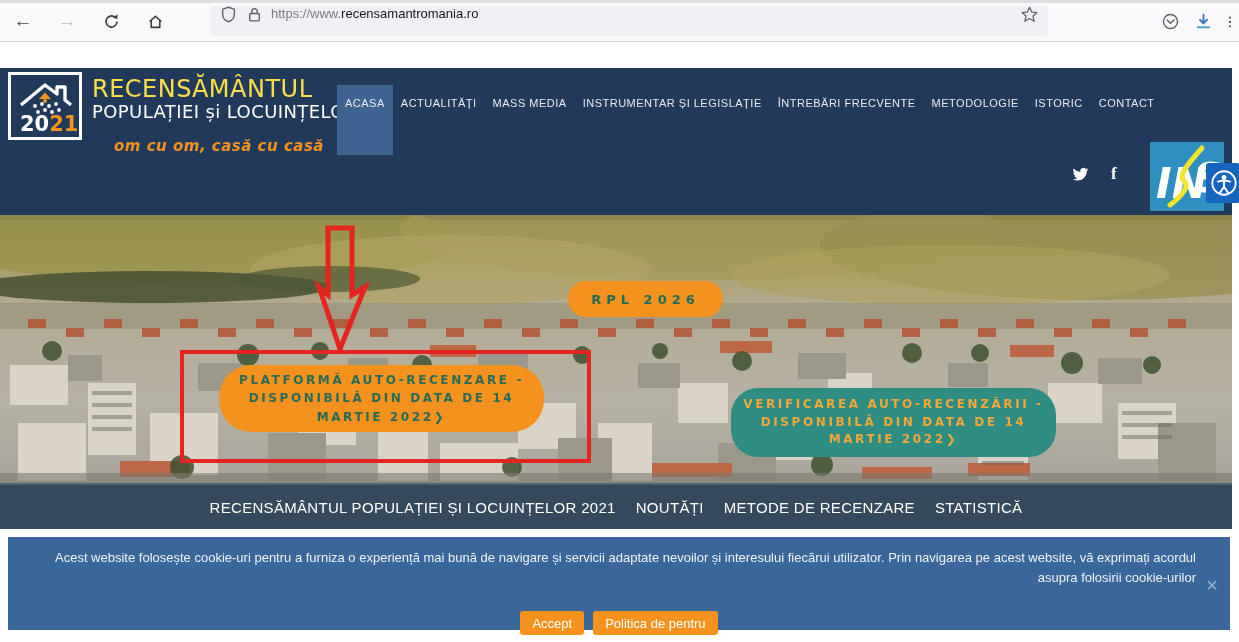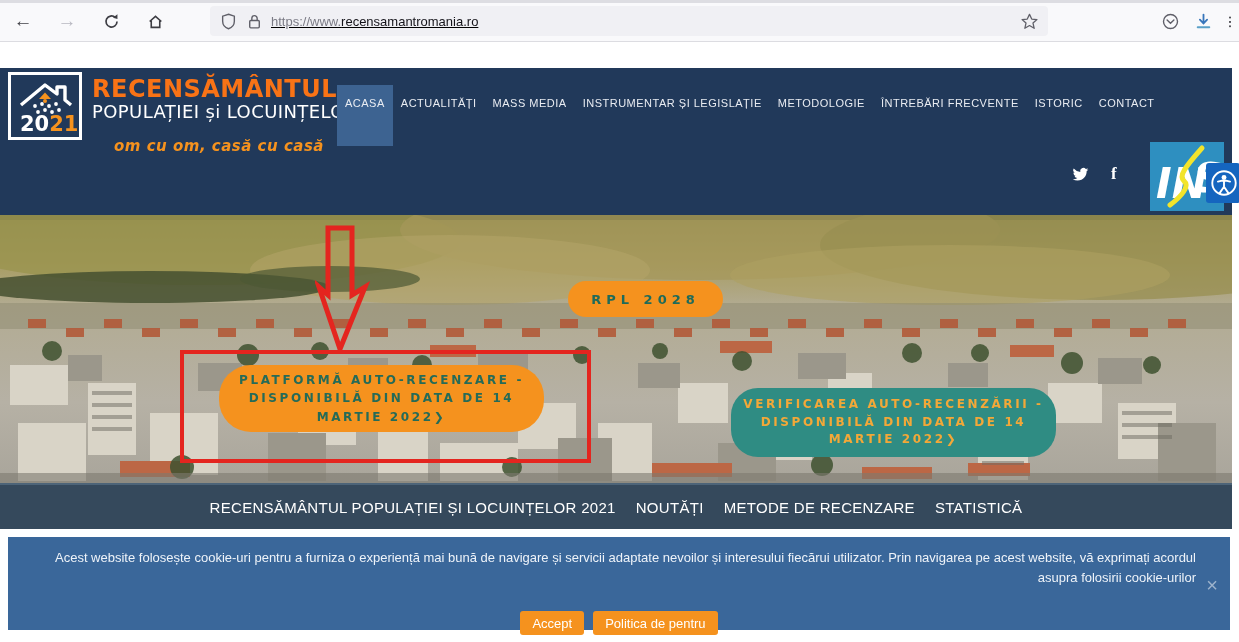--- a/index.html
+++ b/index.html
@@ -6,40 +6,40 @@
   html,body { background:#fff; }
   body { font-family:"Liberation Sans", sans-serif; width:1239px; height:642px; overflow:hidden; }
   .screen { position:relative; width:1239px; height:642px; background:#fff; overflow:hidden; }
 
   
   .chrome { position:absolute; left:0; top:0; width:1239px; height:42px; background:#f9f9fb; border-bottom:1px solid #dcdce1; }
   .chrome-topline { position:absolute; left:0; top:0; width:100%; height:3px; background:#dddde2; }
   .nav-btns { position:absolute; left:8px; top:6px; display:flex; align-items:center; gap:14px; height:30px; }
   .chrome-btn { width:30px; height:30px; display:flex; align-items:center; justify-content:center; border-radius:4px; font-size:19px; color:#3e3e44; cursor:pointer; }
   .chrome-btn.disabled { color:#b7b7c0; }
-  .urlbar { position:absolute; left:210px; top:6px; width:838px; height:30px; background:#f0f0f4; border-radius:4px; display:flex; align-items:center; padding:0 10px;text-decoration:underline; }
+  .urlbar { position:absolute; left:210px; top:6px; width:838px; height:30px; background:#f0f0f4; border-radius:4px; display:flex; align-items:flex-start; padding:0 10px; }
   .urlbar .sep { flex:1; }
   .url-text { font-size:13px; color:#15141a; margin-left:8px; white-space:nowrap; }
   .url-prefix { color:#7b7b85; }
   .chrome-right { position:absolute; right:7px; top:6px; display:flex; align-items:center; gap:16px; height:30px; }
   .icon16 { width:17px; height:17px; display:block; }
   .menu-dots { font-size:15px; color:#3e3e44; letter-spacing:0; line-height:1; }
 
   
   .page { position:absolute; left:0; top:42px; width:1232px; }
 
   
   .site-header { position:relative; margin-top:26px; width:1232px; height:147px; background:#21395a; }
   .logo-box { position:absolute; left:8px; top:4px; width:74px; height:68px; border:3px solid #fff; display:block; }
   .brand { position:absolute; left:92px; top:9px; }
-  .brand-l1 { font-family:"DejaVu Sans", sans-serif; font-size:24px; font-weight:700; color:#f97316; letter-spacing:.5px; line-height:1.05; }
+  .brand-l1 { font-family:"DejaVu Sans", sans-serif; font-size:24px; font-weight:400; color:#fde047; letter-spacing:.5px; line-height:1.05; }
   .brand-l2 { font-family:"DejaVu Sans", sans-serif; font-size:18px; font-weight:400; color:#fff; letter-spacing:.4px; line-height:1.15; }
   .brand-tag { font-family:"DejaVu Sans", sans-serif; font-size:15px; font-weight:700; font-style:italic; color:#f5921e; margin-top:14px; margin-left:22px; letter-spacing:.5px; }
   .main-nav { position:absolute; left:337px; top:17px; display:flex; align-items:flex-start; height:58px; }
-  .nav-item { padding:12px 8px 12px 8px; height:61px; font-size:11px; letter-spacing:.5px; color:#e9ecf2; font-weight:500; cursor:pointer; white-space:nowrap; }
+  .nav-item { padding:12px 8px 12px 8px; height:70px; font-size:11px; letter-spacing:.5px; color:#e9ecf2; font-weight:500; cursor:pointer; white-space:nowrap; }
   .nav-item.active { background:#3d6391; }
   .social-row { position:absolute; left:1072px; top:96px; display:flex; gap:22px; align-items:center; }
   .soc-ic { width:17px; height:17px; cursor:pointer; }
   .fb { font-size:17px; color:#fff; font-weight:700; font-family:"Liberation Serif", serif; cursor:pointer; }
   .ins-logo { position:absolute; left:1150px; top:74px; width:74px; height:69px; background:#2e8fc0; cursor:pointer; }
   .access-btn { position:absolute; left:1206px; top:95px; width:34px; height:40px; background:#1565bf; border:none; border-radius:3px; cursor:pointer; padding:2px 0 0 1px; }
 
   
   .hero { position:relative; width:1232px; height:268px; overflow:hidden; }
   .hero svg.city { position:absolute; left:0; top:0; width:1232px; height:268px; }
@@ -135,22 +135,22 @@
       <div class="brand">
         <div class="brand-l1">RECENSĂMÂNTUL</div>
         <div class="brand-l2">POPULAȚIEI și LOCUINȚELOR</div>
         <div class="brand-tag">om cu om, casă cu casă</div>
       </div>
       <nav class="main-nav">
         <div class="nav-item active">ACASA</div>
         <div class="nav-item">ACTUALITĂȚI</div>
         <div class="nav-item">MASS MEDIA</div>
         <div class="nav-item">INSTRUMENTAR ȘI LEGISLAȚIE</div>
+        <div class="nav-item">ÎNTREBĂRI FRECVENTE</div>
         <div class="nav-item">METODOLOGIE</div>
-        <div class="nav-item">ÎNTREBĂRI FRECVENTE</div>
         <div class="nav-item">ISTORIC</div>
         <div class="nav-item">CONTACT</div>
       </nav>
       <div class="social-row">
         <svg class="soc-ic" viewBox="0 0 24 24">
             <path fill="#fff" d="M23 4.9c-.8.4-1.7.7-2.6.8a4.6 4.6 0 0 0 2-2.5c-.9.5-1.9.9-2.9 1.1a4.5 4.5 0 0 0-7.8 4.1A12.8 12.8 0 0 1 2.4 3.7a4.5 4.5 0 0 0 1.4 6 4.4 4.4 0 0 1-2-.6v.1a4.5 4.5 0 0 0 3.6 4.4 4.6 4.6 0 0 1-2 .1 4.5 4.5 0 0 0 4.2 3.1A9 9 0 0 1 1 18.6a12.7 12.7 0 0 0 6.9 2c8.3 0 12.8-6.9 12.8-12.8v-.6c.9-.6 1.6-1.4 2.3-2.3z"></path>
           </svg>
         <span class="fb">f</span>
       </div>
       <div class="ins-logo">
@@ -297,21 +297,21 @@
             <rect x="1122" y="220" width="50" height="4"></rect>
         </g>
         <rect x="0" y="258" width="1232" height="10" fill="#7d7a70" opacity=".6"></rect>
       </svg>
 
       <svg class="ann-arrow" viewBox="0 0 60 128">
         <polygon points="13,3 37,3 37,70 50,62 25,124 4,62 13,70" fill="none" stroke="#e4251f" stroke-width="5" stroke-linejoin="miter"></polygon>
       </svg>
       <div class="ann-rect"></div>
 
-      <button class="hero-btn btn-rpl">RPL 2028</button>
+      <button class="hero-btn btn-rpl">RPL 2026</button>
       <button class="hero-btn btn-platform"><span>PLATFORMĂ AUTO-RECENZARE - DISPONIBILĂ DIN DATA DE 14 MARTIE 2022</span><span class="chev">❯</span></button>
       <button class="hero-btn btn-verify"><span>VERIFICAREA AUTO-RECENZĂRII - DISPONIBILĂ DIN DATA DE 14 MARTIE 2022</span><span class="chev">❯</span></button>
     </div>
 
     <div class="subnav">
       <a>RECENSĂMÂNTUL POPULAȚIEI ȘI LOCUINȚELOR 2021</a>
       <a>NOUTĂȚI</a>
       <a>METODE DE RECENZARE</a>
       <a>STATISTICĂ</a>
     </div>

